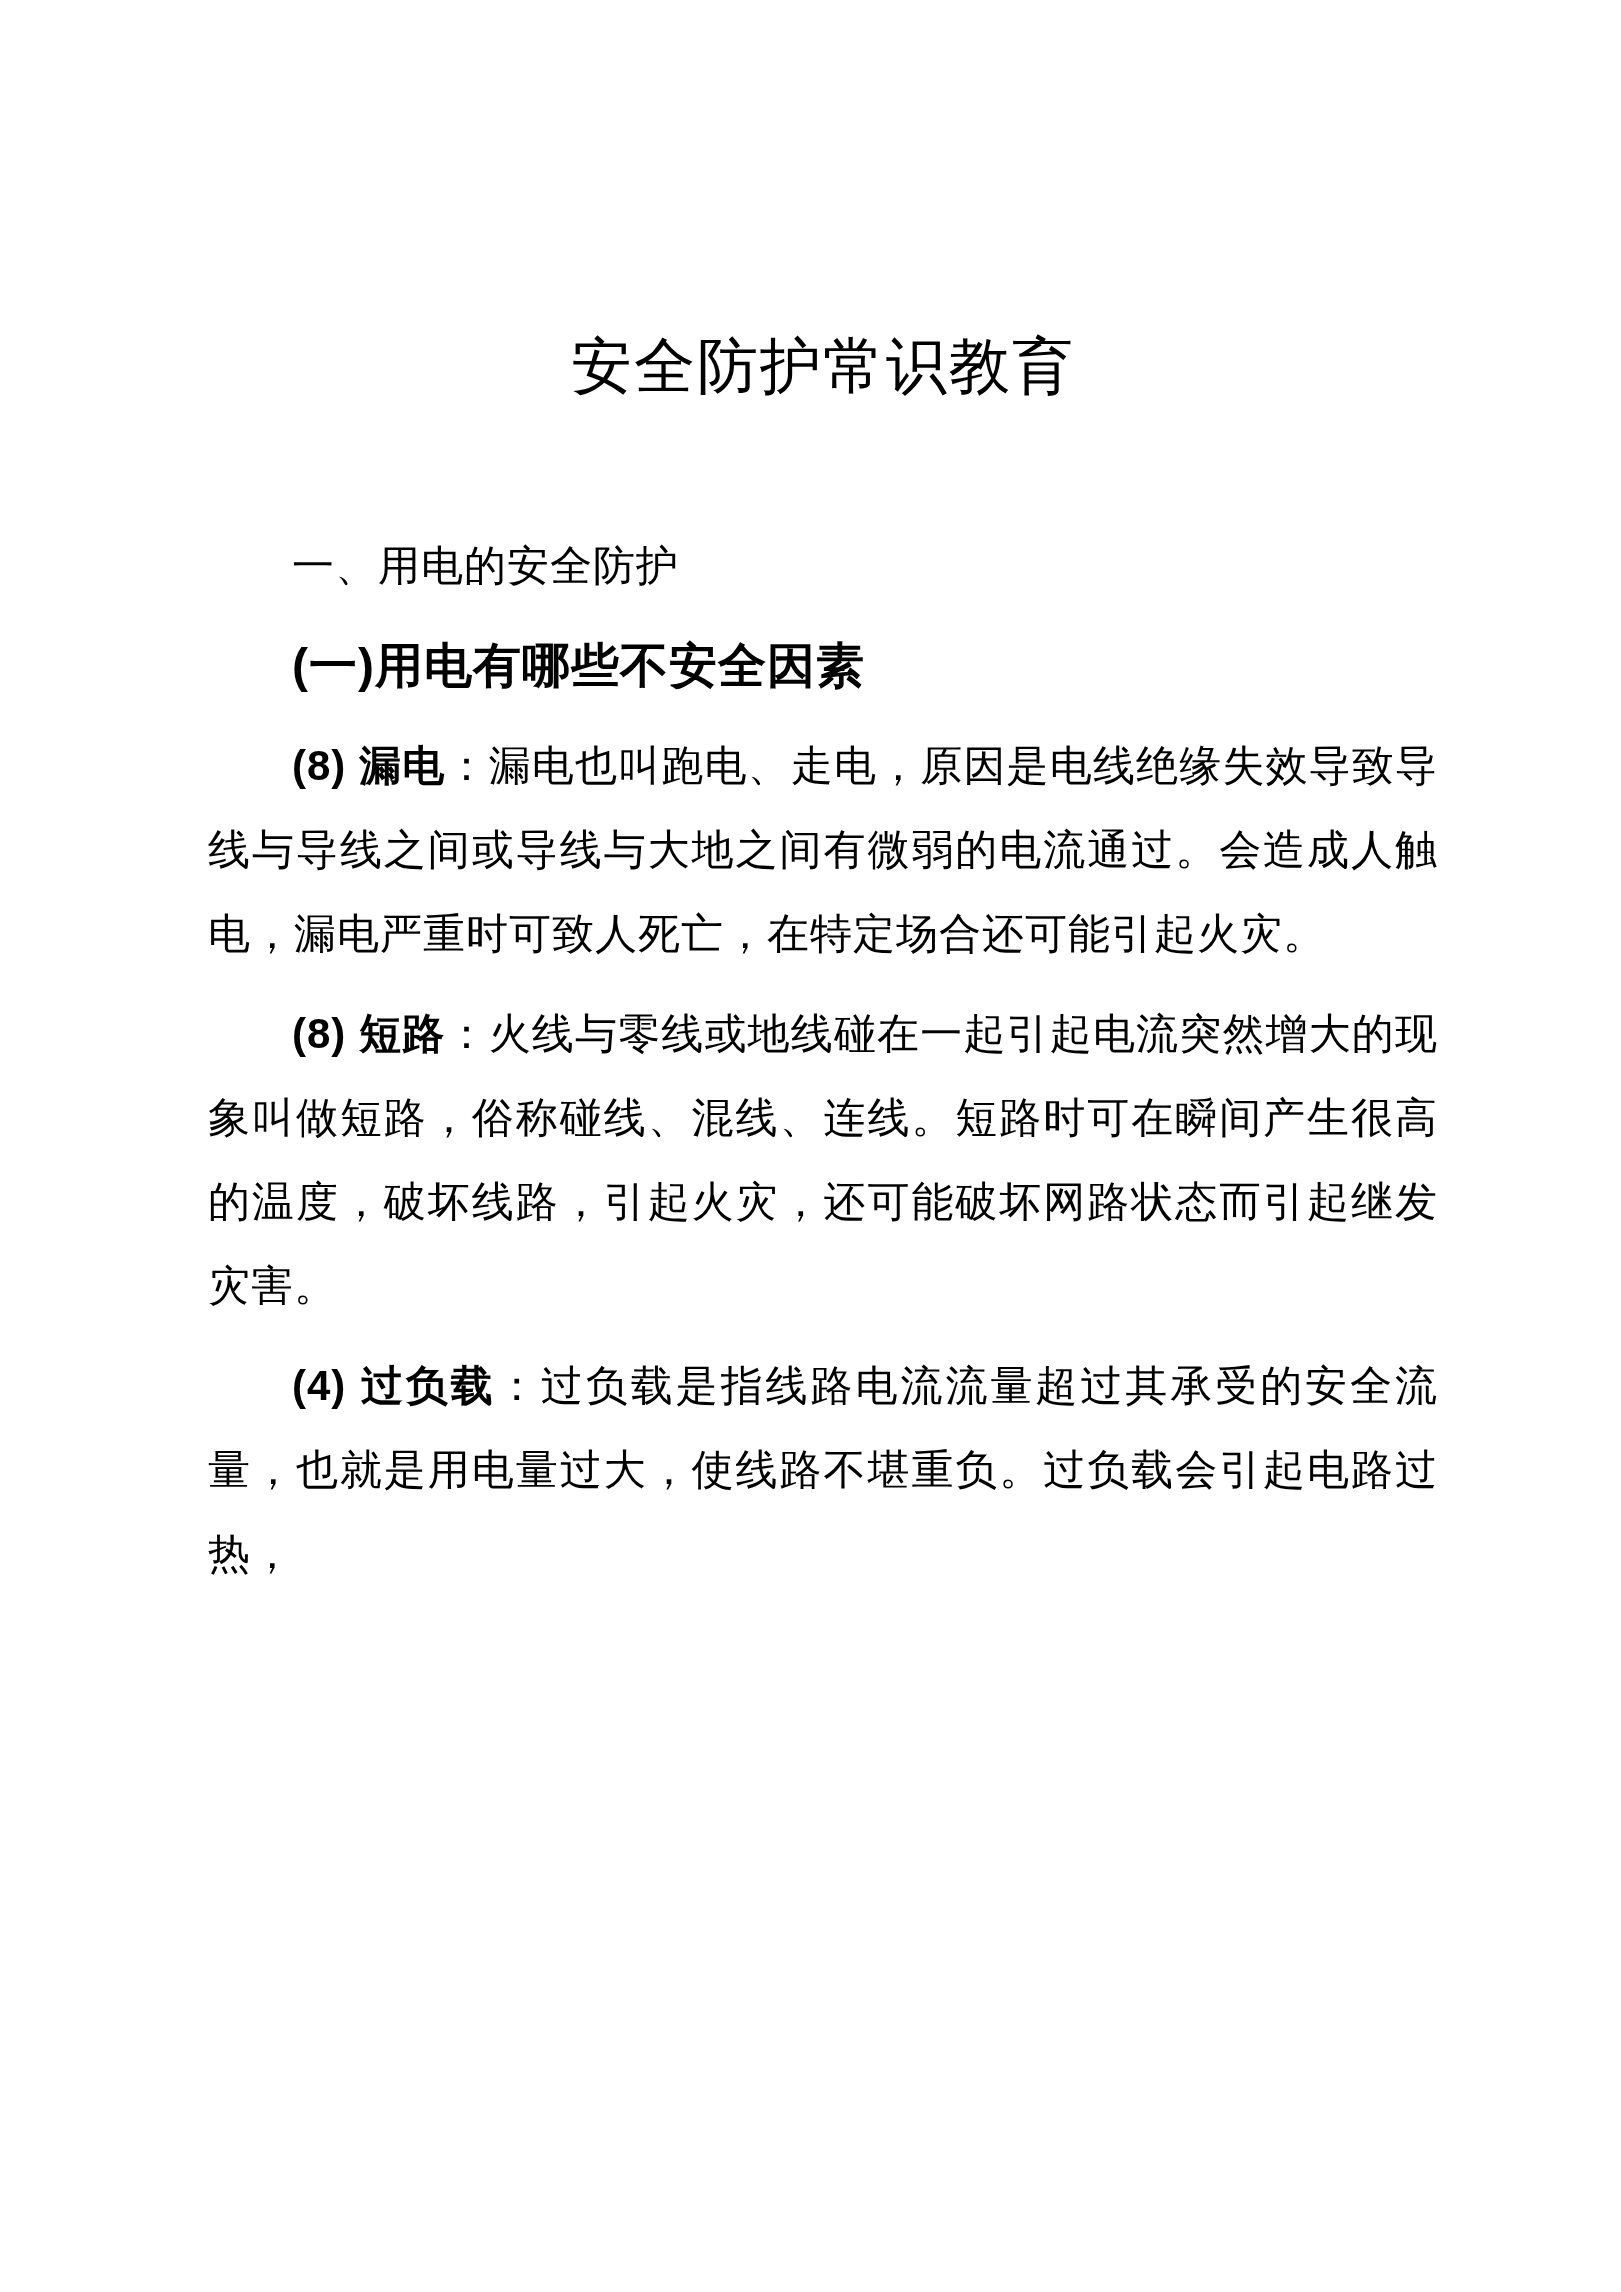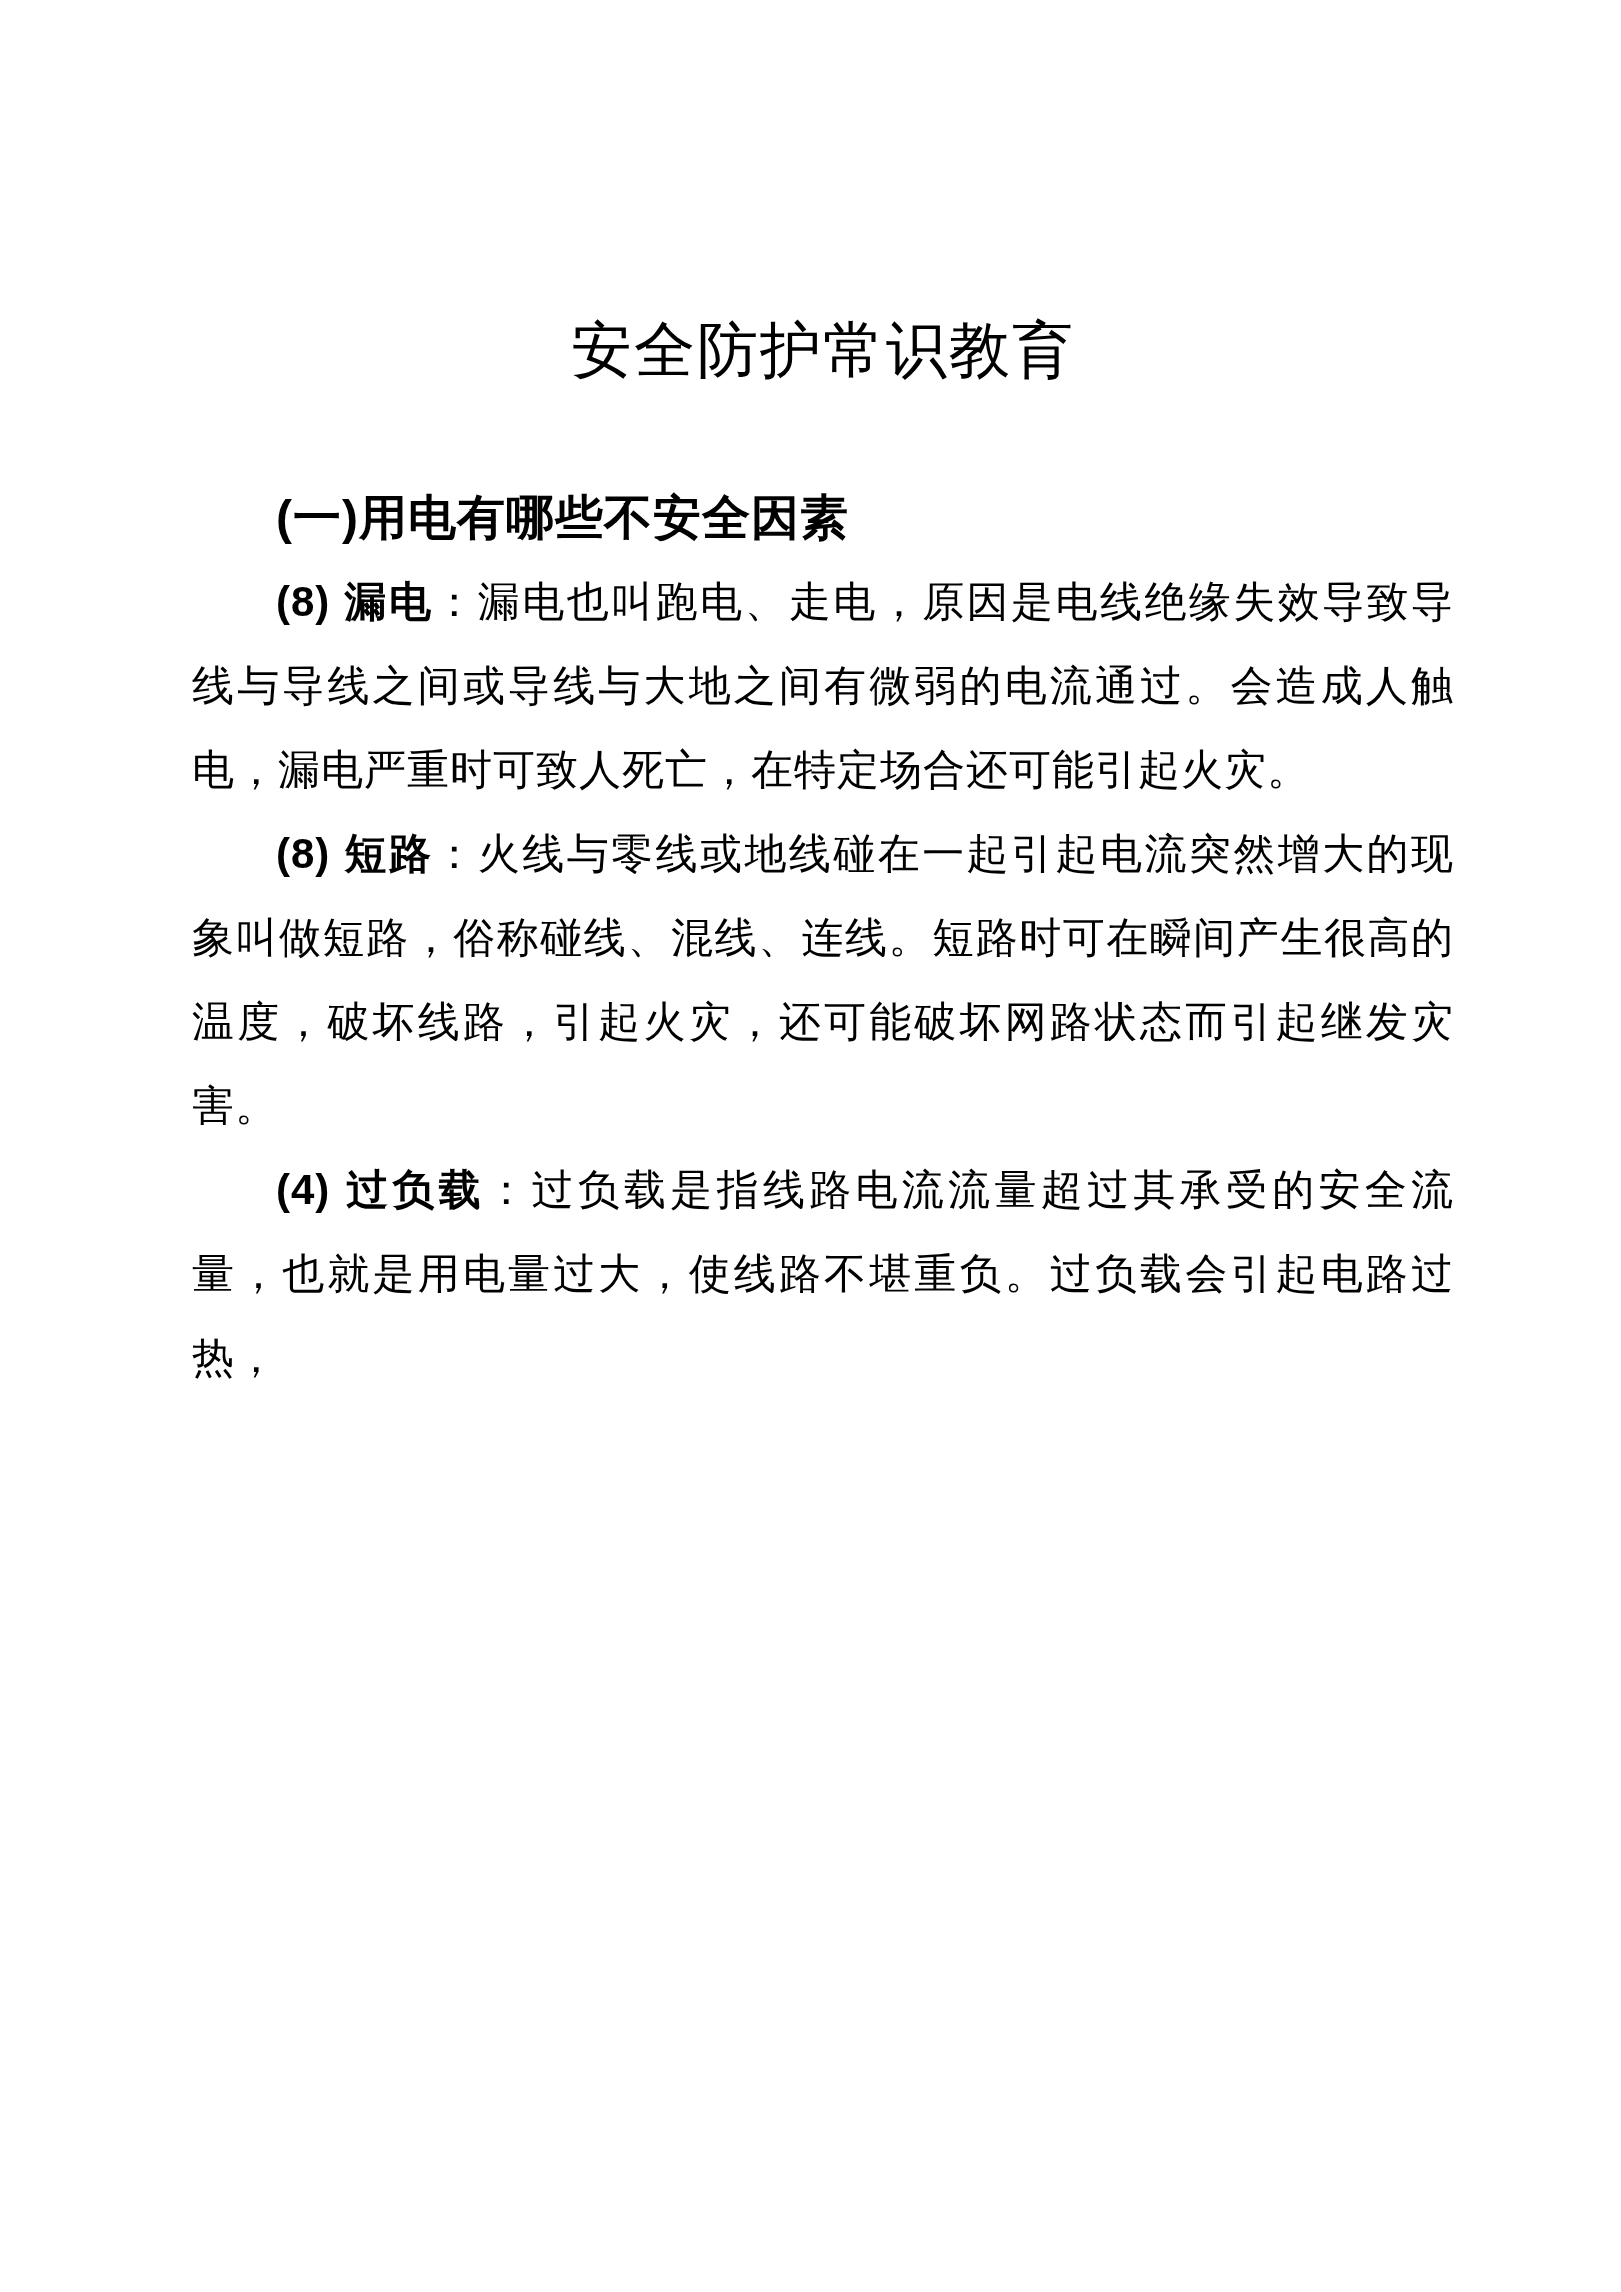--- a/index.html
+++ b/index.html
@@ -21,21 +21,21 @@
     background: #ffffff;
     padding: 308px 167px 0 192px;
   }
   .doc {
     font-size: 42px;
     line-height: 84px;
     letter-spacing: 1px;
     text-align: justify;
   }
   .doc p {
-    margin: 0;
+    margin: 16px;
     padding: 0;
   }
   .title {
     font-size: 61px;
     line-height: 84px;
     letter-spacing: 2px;
     text-align: center;
     font-weight: 500;
     text-indent: 0;
   }
@@ -66,20 +66,21 @@
 <body>
 
 <div class="page">
   <div class="doc">
 
     <p class="title">安全防护常识教育</p>
 
     <div class="spacer-line"></div>
 
 
+    <p class="section-heading">一、用电的安全防护</p>
 
     <p class="subsection-heading">(一)用电有哪些不安全因素</p>
 
 
     <p class="para item"><span class="lead">(8) 漏电</span><span class="colon">：</span><span class="body-text">漏电也叫跑电、走电，原因是电线绝缘失效导致导线与导线之间或导线与大地之间有微弱的电流通过。会造成人触电，漏电严重时可致人死亡，在特定场合还可能引起火灾。</span></p>
 
     <p class="para item"><span class="lead">(8) 短路</span><span class="colon">：</span><span class="body-text">火线与零线或地线碰在一起引起电流突然增大的现象叫做短路，俗称碰线、混线、连线。短路时可在瞬间产生很高的温度，破坏线路，引起火灾，还可能破坏网路状态而引起继发灾害。</span></p>
 
     <p class="para item"><span class="lead">(4) 过负载</span><span class="colon">：</span><span class="body-text">过负载是指线路电流流量超过其承受的安全流量，也就是用电量过大，使线路不堪重负。过负载会引起电路过热，</span></p>
 

